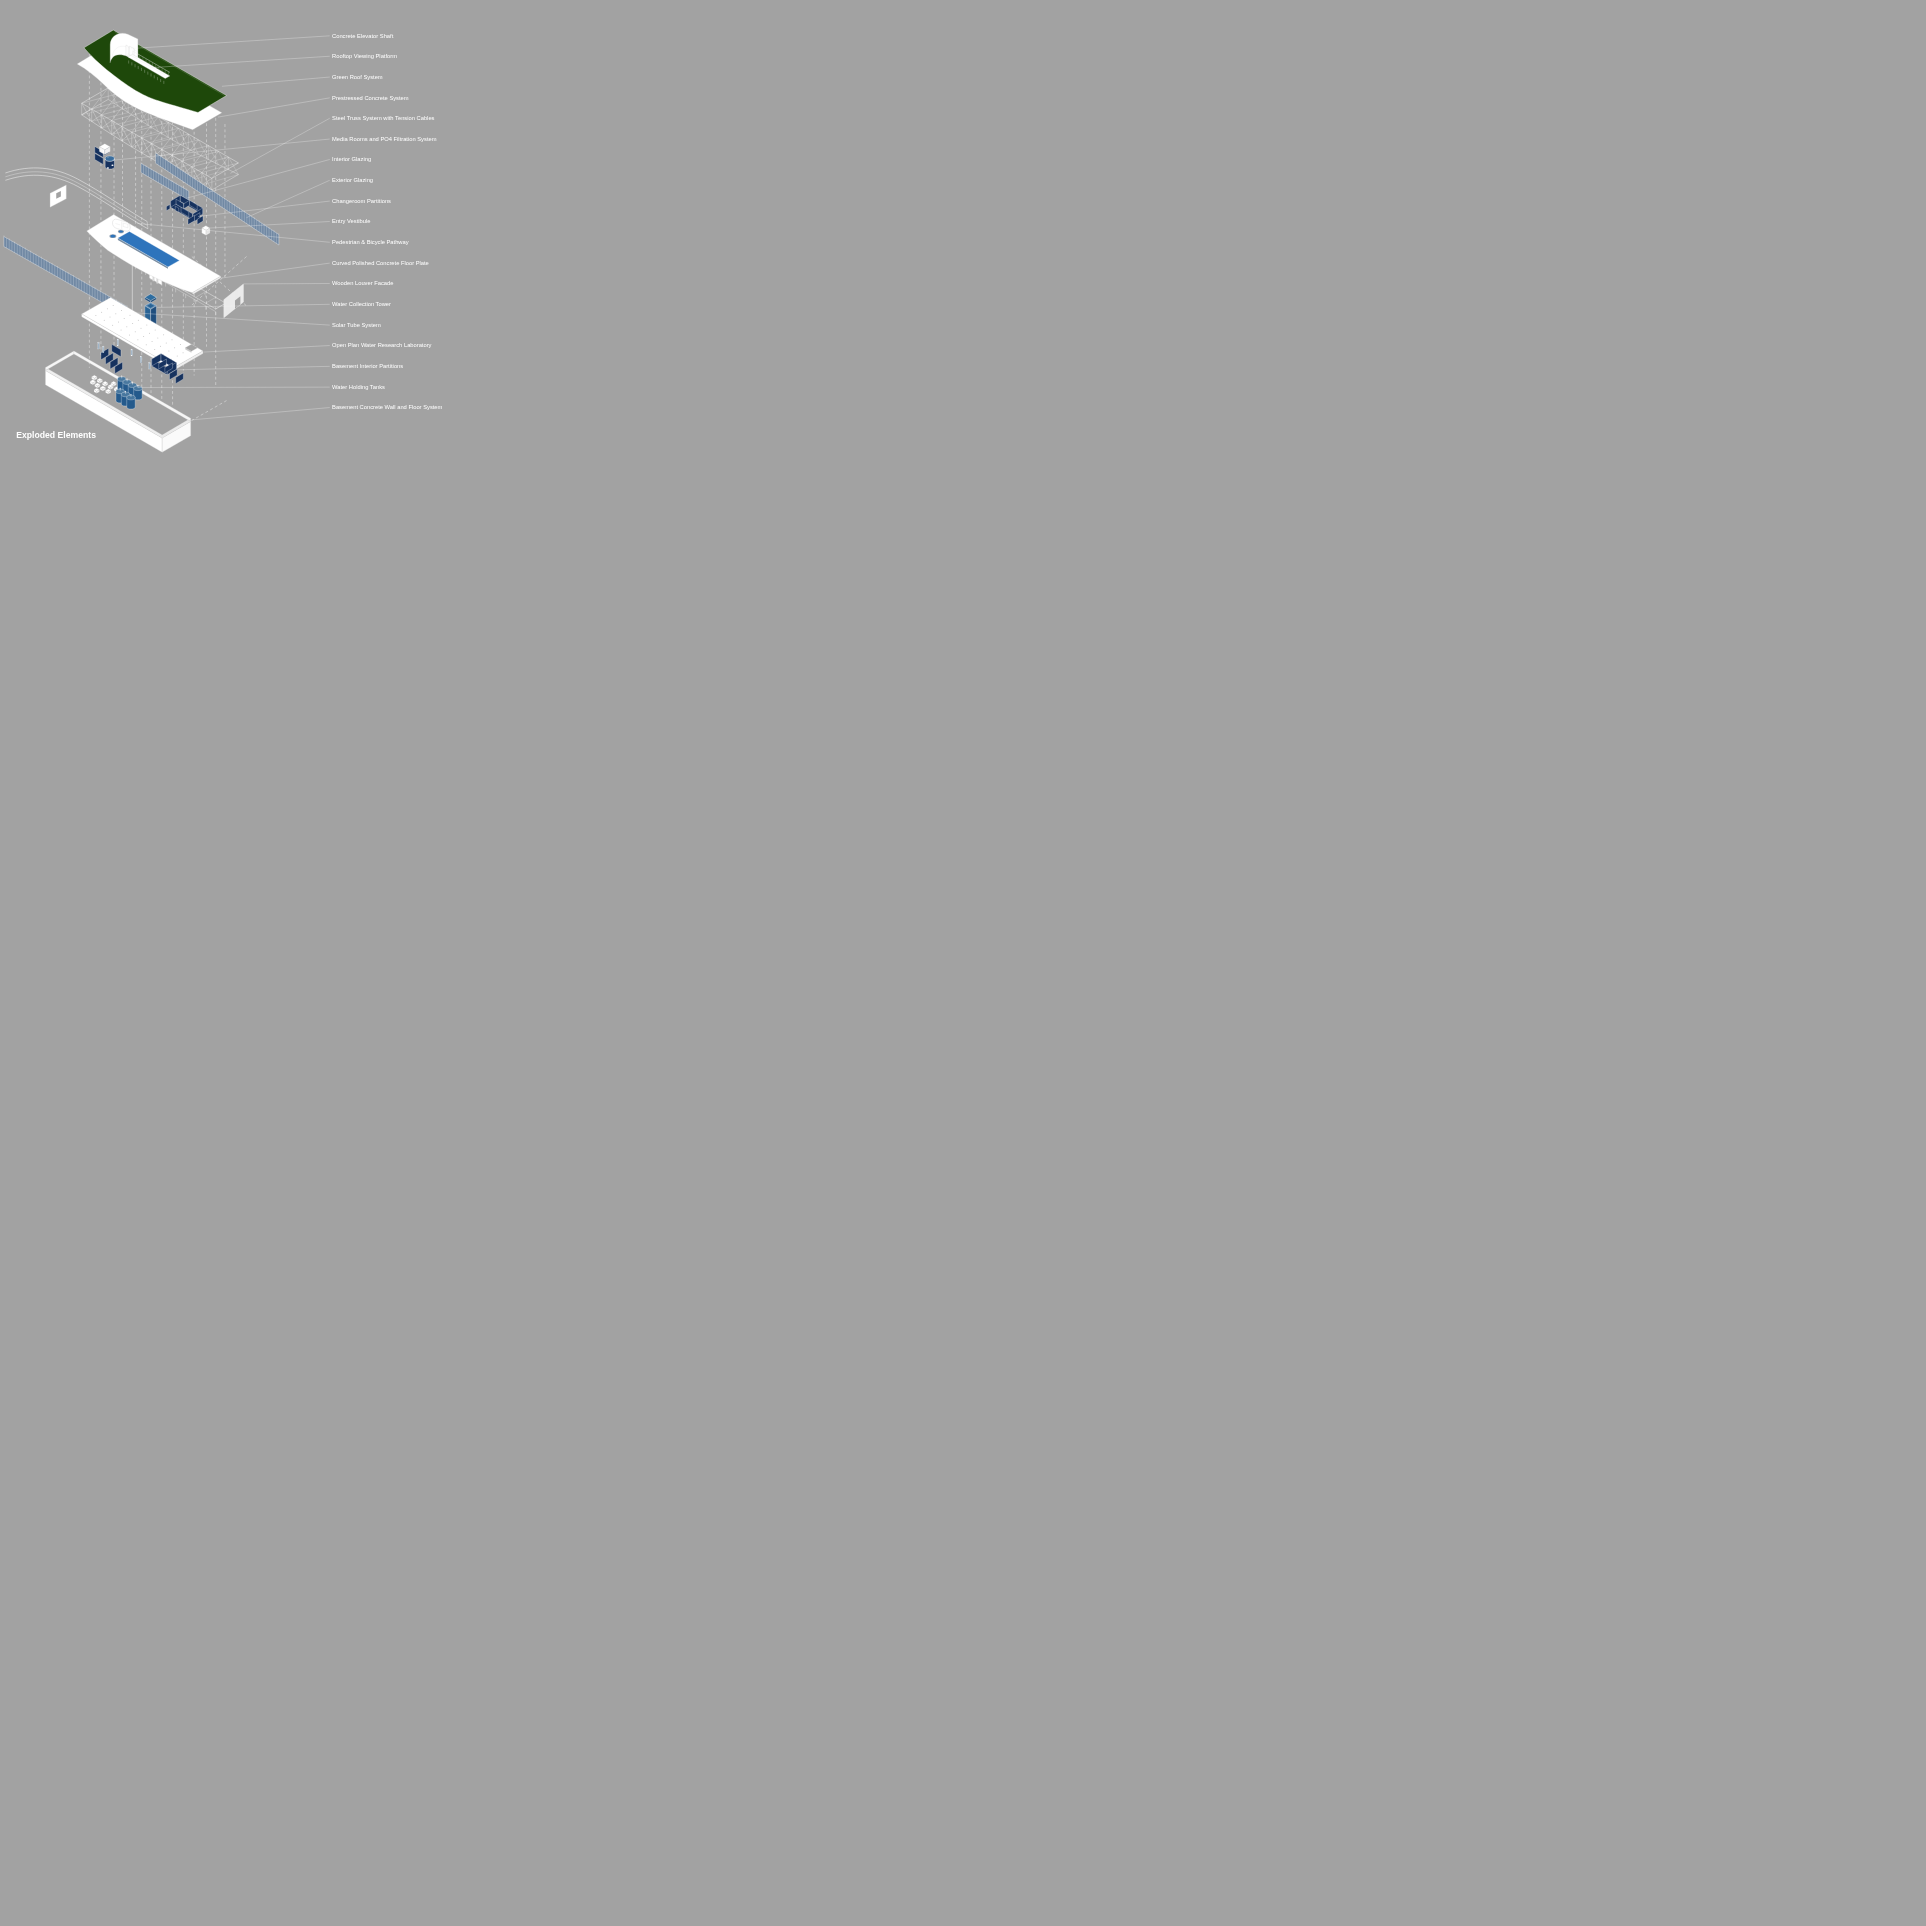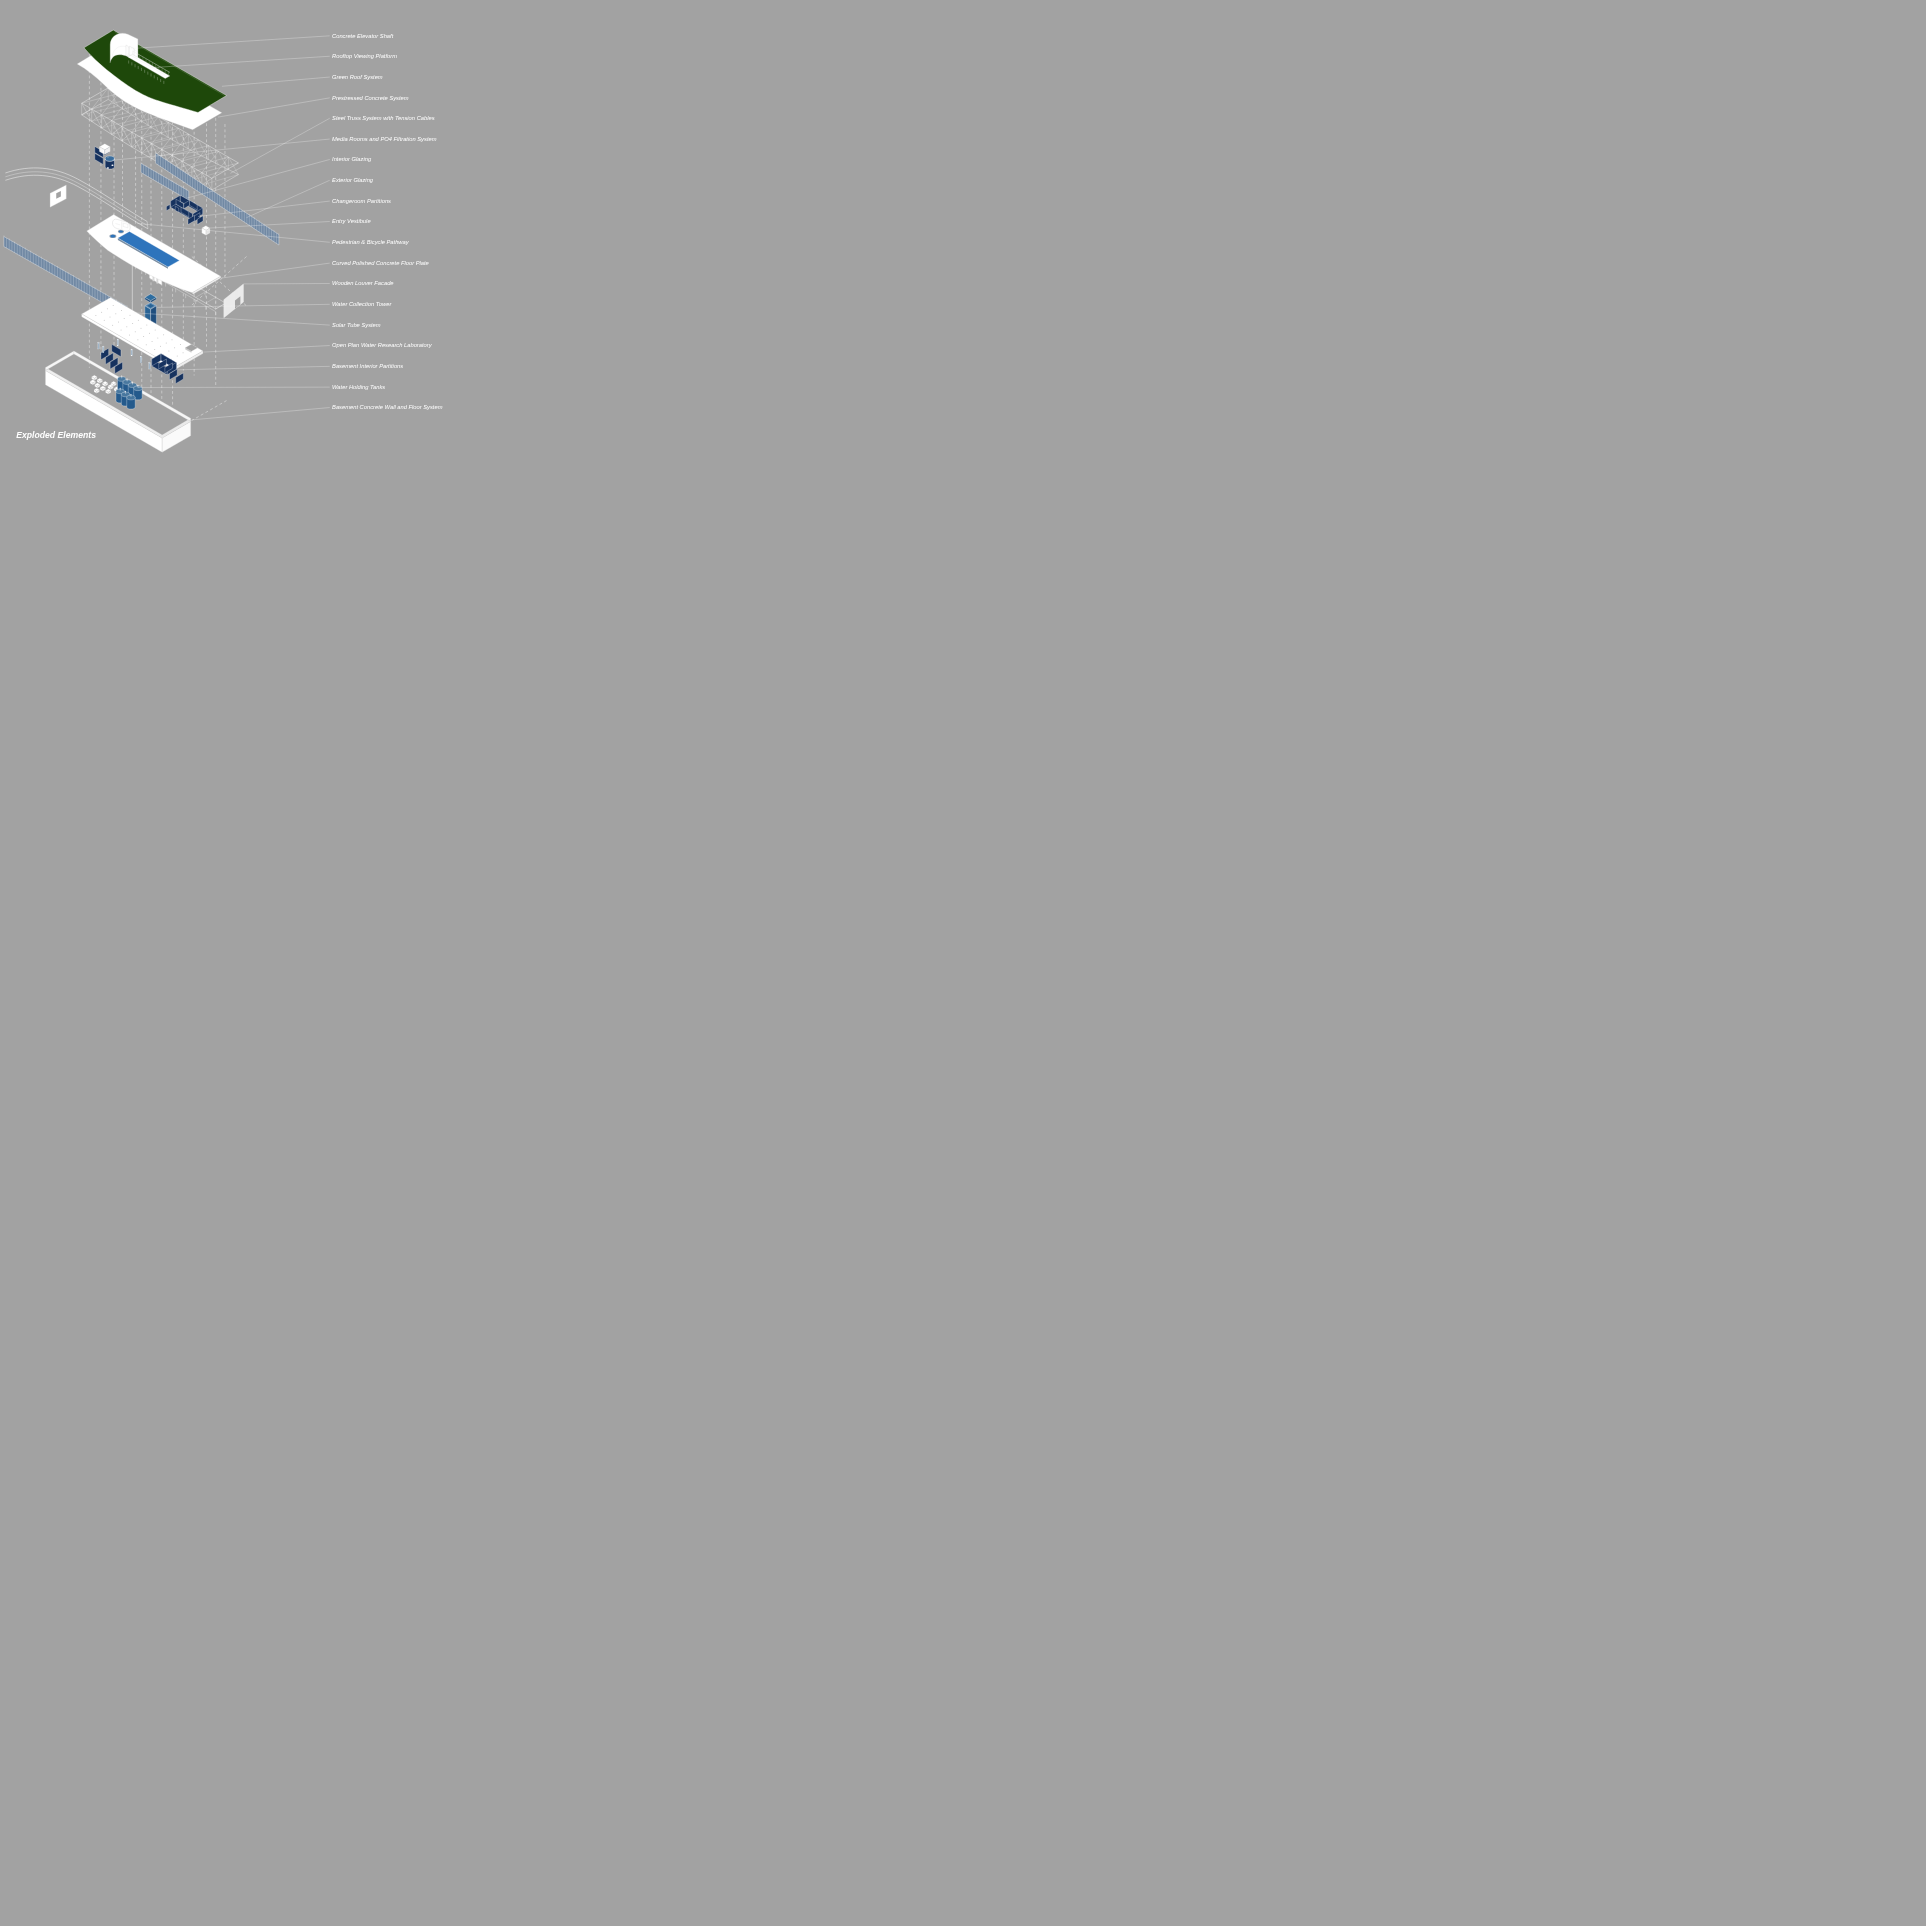--- a/index.html
+++ b/index.html
@@ -1,21 +1,21 @@
 <!DOCTYPE html>
 <html style="--bg: #A2A2A2; --green: #1E480A; --navy: #16325F; --glazing: #7189A4; --pool: #2E74BC; --tankblue: #245A8C; --towerblue: #2A6496;font-size:6.2px"><head>
 <meta charset="utf-8">
 <style>
   :root{
     --bg:#A2A2A2; --green:#1E480A; --navy:#16325F; --glazing:#7189A4;
     --pool:#2E74BC; --tankblue:#245A8C; --towerblue:#2A6496;
   }
   html,body{margin:0;padding:0;background:var(--bg);}
   .canvas{position:relative;width:453px;height:453px;background:var(--bg);overflow:hidden;
-          font-family:"Liberation Sans", sans-serif;font-style:italic;}
+          font-family:"Liberation Sans", sans-serif;}
   svg{position:absolute;left:0;top:0;}
   .label{fill:#FFFFFF;font-size:15px;font-family:"Liberation Sans",sans-serif;}
   .title{fill:#FFFFFF;font-size:22.5px;font-weight:bold;font-family:"Liberation Sans",sans-serif;}
   .leader{stroke:#F4F4F4;stroke-width:0.8;}
   .dash{stroke:#E4E4E4;stroke-width:1.8;stroke-dasharray:7.5 6.5;opacity:0.8;fill:none;}
 </style>
 </head>
 <body>
 
 <div class="canvas">

